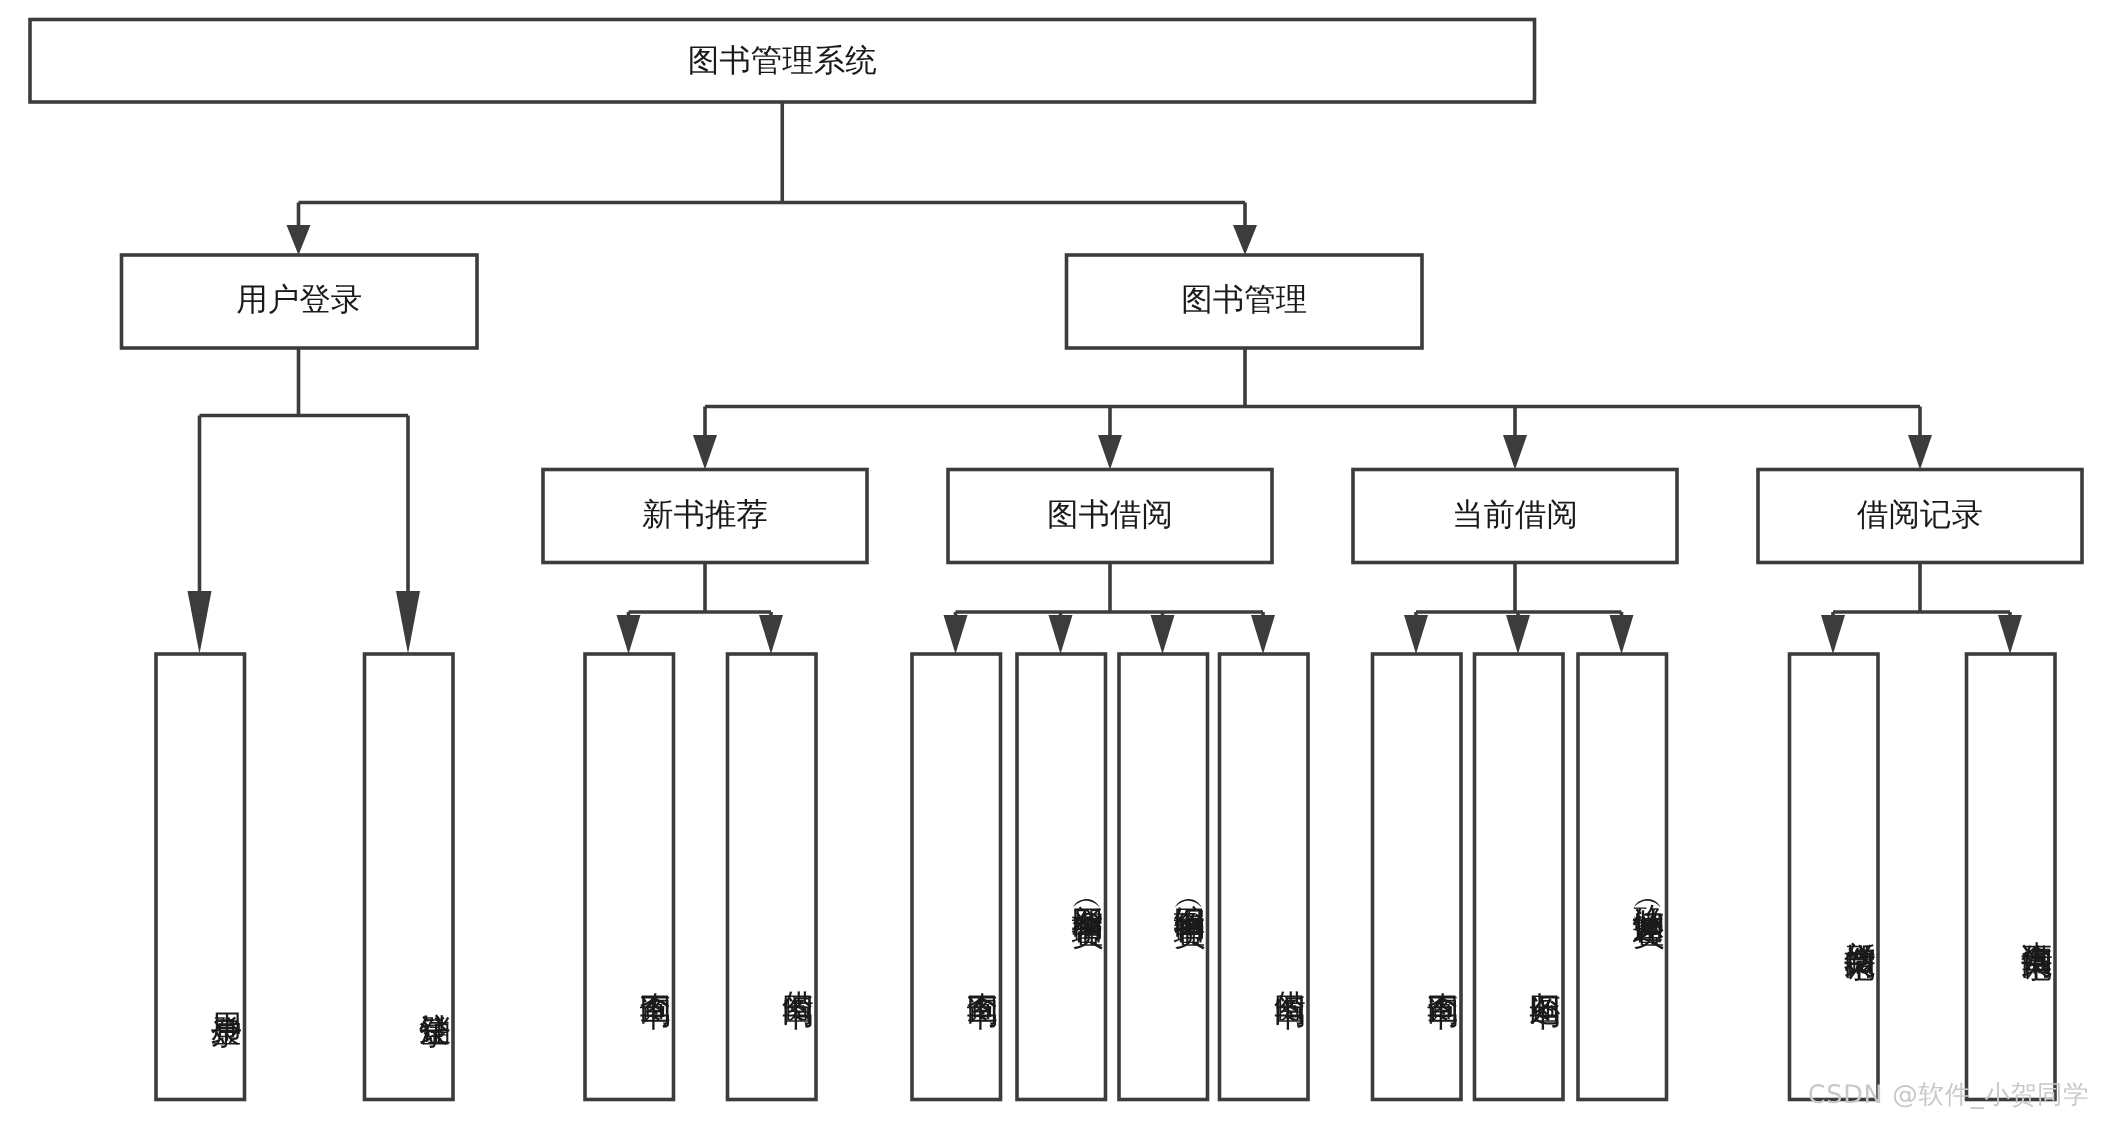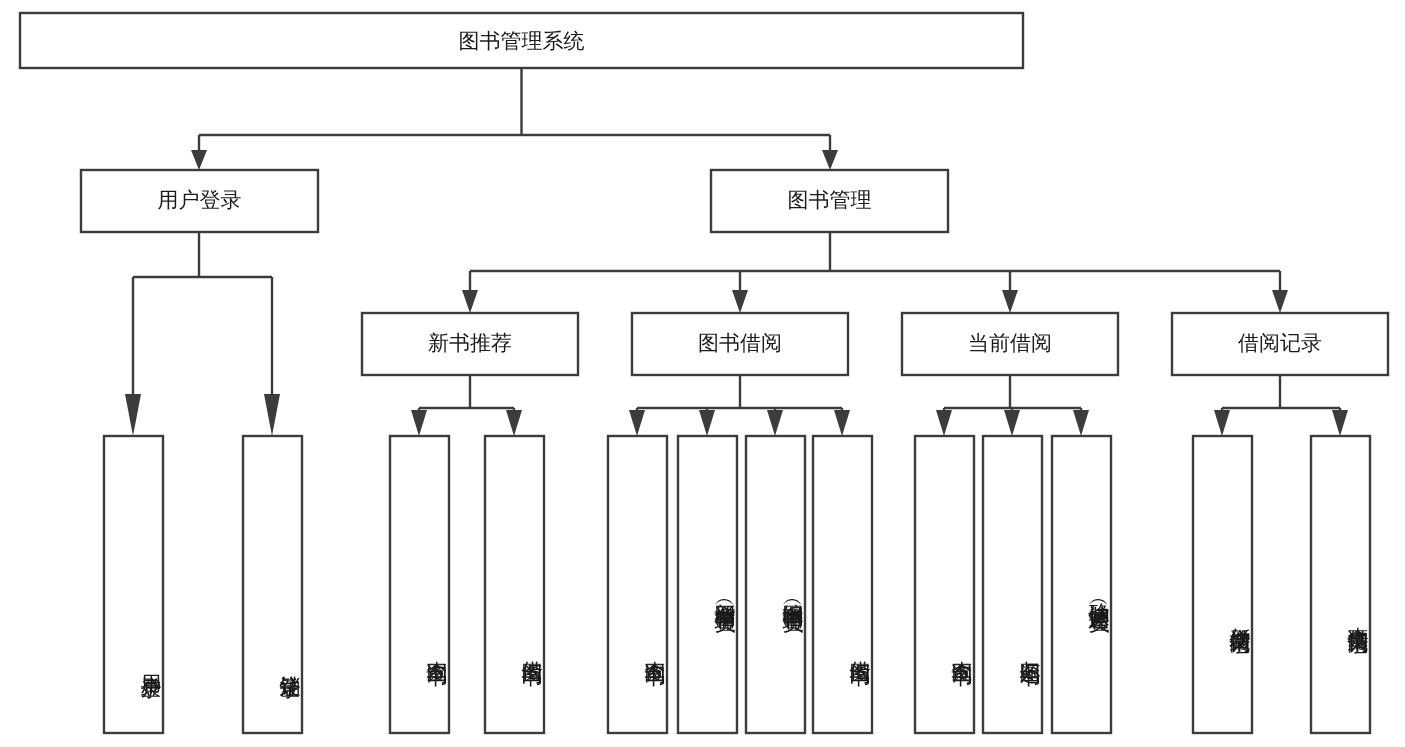--- a/index.html
+++ b/index.html
@@ -214,13 +214,14 @@
   <div class="leaf-label" style="left:746px; top:436px; width:59px; height:297px; padding-top:8px;">编辑图书（管理员）</div>
   <div class="leaf-label" style="left:813px; top:436px; width:59px; height:297px; padding-top:62px;">借阅图书</div>
 
   <div class="leaf-label" style="left:915px; top:436px; width:59px; height:297px; padding-top:62px;">查询图书</div>
   <div class="leaf-label" style="left:983px; top:436px; width:59px; height:297px; padding-top:62px;">归还图书</div>
   <div class="leaf-label" style="left:1052px; top:436px; width:59px; height:297px; padding-top:8px;">确认归还（管理员）</div>
 
   <div class="leaf-label" style="left:1193px; top:436px; width:59px; height:297px; padding-top:30px;">新增借阅记录</div>
   <div class="leaf-label" style="left:1311px; top:436px; width:59px; height:297px; padding-top:30px;">查询借阅记录</div>
 
+  <div class="watermark">CSDN @软件_小贺同学</div>
 </div>
 
 </body></html>

